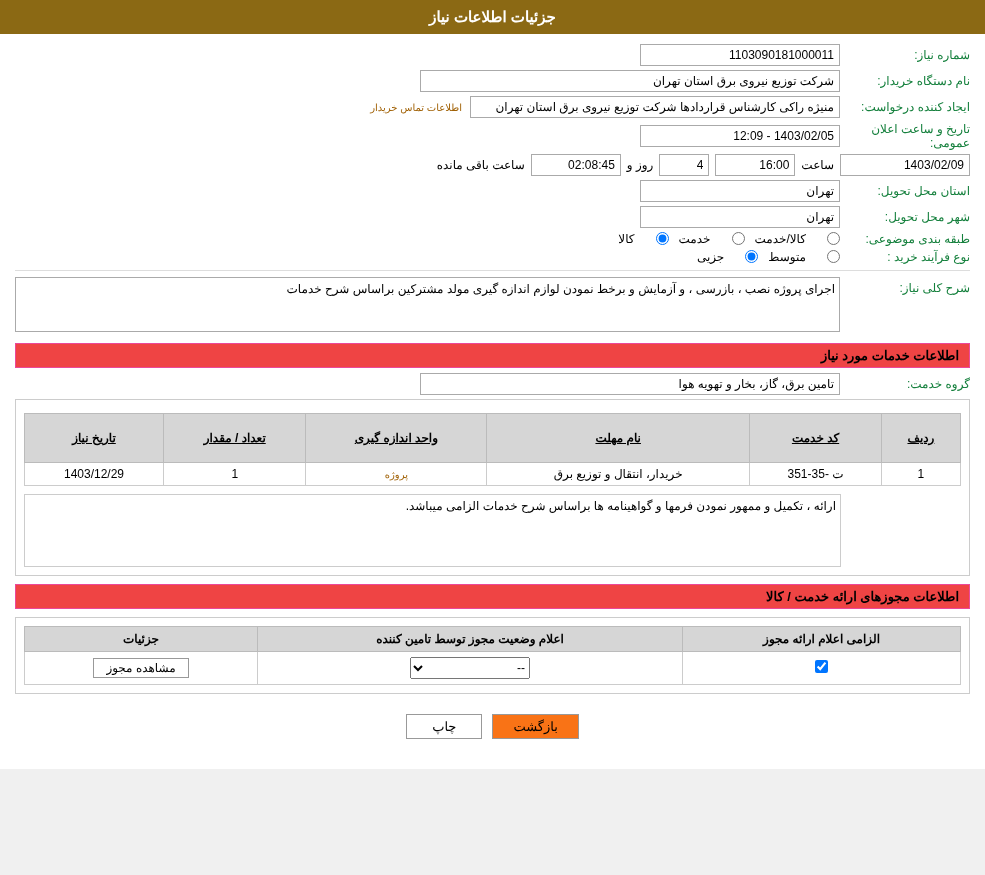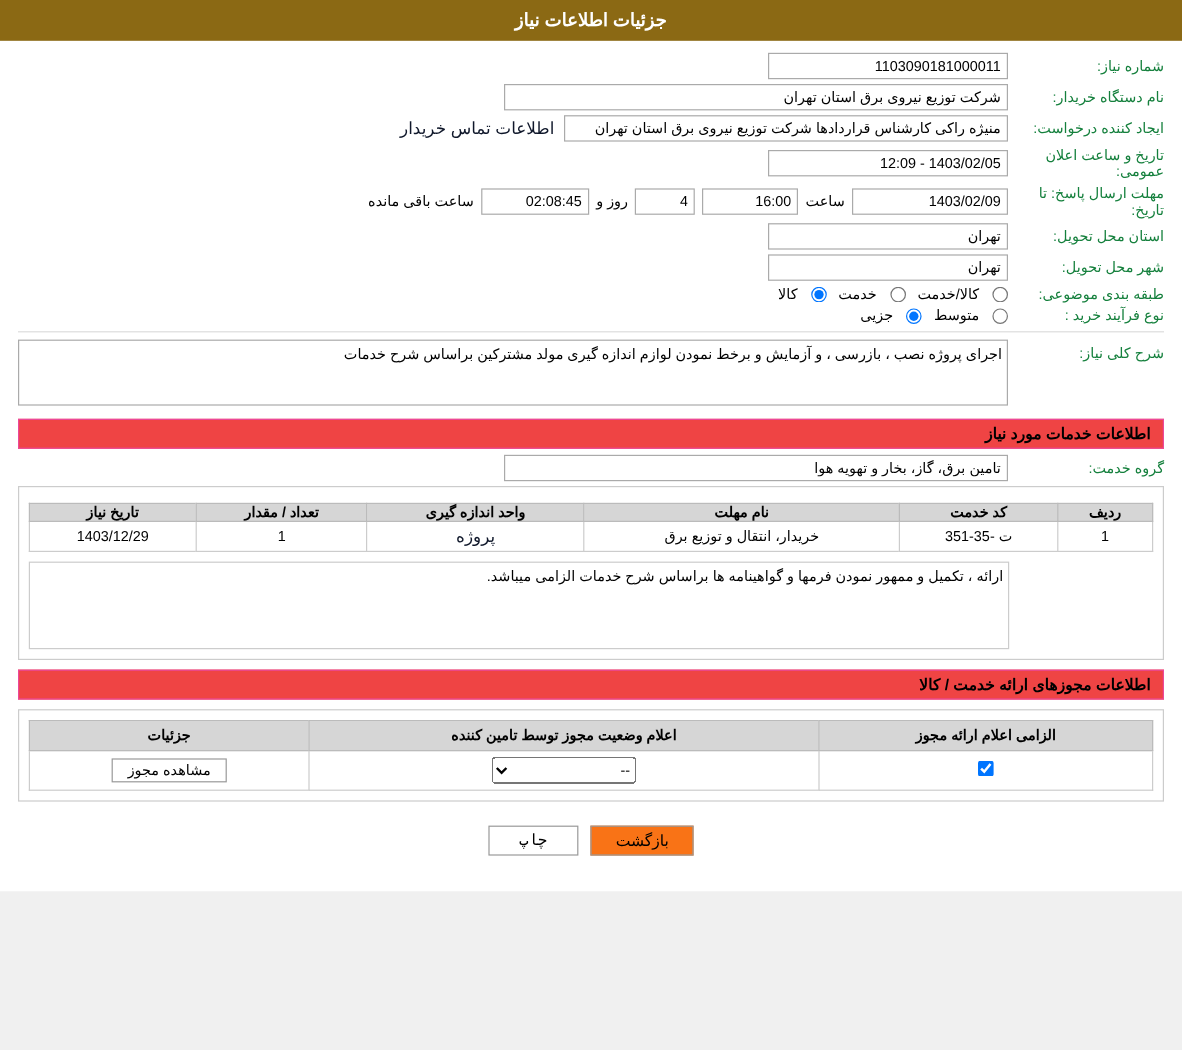--- a/index.html
+++ b/index.html
@@ -44,65 +44,66 @@
       direction: rtl;
       background: #fff;
     }
     .input-wide { width: 420px; }
     .input-medium { width: 200px; }
     .input-date { width: 130px; }
     .input-time { width: 80px; }
     .input-days { width: 50px; }
     .input-remain { width: 90px; }
     .blue-link {
-      color: #0f172a;
+      color: #a16207;
       text-decoration: none;
-      font-size: 14px;
+      font-size: 10px;
     }
     .row-flex {
       display: flex;
       align-items: center;
       gap: 6px;
       flex-wrap: nowrap;
     }
     .row-label {
       white-space: nowrap;
       font-size: 12px;
     }
     .radio-group {
       display: flex;
       gap: 10px;
       align-items: center;
     }
     .radio-item {
       display: flex;
-      align-items: flex-end;
-      gap: 11px;
+      align-items: flex-start;
+      gap: 21px;
     }
     .textarea-field {
       width: 100%;
       height: 55px;
       border: 1px solid #aaa;
       padding: 4px;
       font-size: 12px;
       font-family: Tahoma, Arial, sans-serif;
       direction: rtl;
       resize: none;
     }
     .data-table {
       width: 100%;
       border-collapse: collapse;
       margin: 5px 0;
     }
     .data-table th {
       background: #d6d6d6;
       border: 1px solid #bbb;
-      padding: 0 8px;
+      padding: 17px 8px;
       font-size: 12px;
       font-weight: bold;
+      text-decoration: underline;
     }
     .data-table td {
       border: 1px solid #ccc;
       padding: 4px 8px;
       text-align: center;
       font-size: 12px;
     }
     .services-section {
       border: 1px solid #ccc;
       padding: 8px;
@@ -173,21 +174,21 @@
       margin-top: 20px;
       display: flex;
       justify-content: center;
       gap: 10px;
     }
     .btn-print {
       background: #fff;
       border: 1px solid #999;
       padding: 4px 25px;
       font-size: 13px;
-      font-family: Liberation Mono, monospace;
+      font-family: Liberation Sans, sans-serif;
       cursor: pointer;
     }
     .btn-back {
       background: #f97316;
       border: 1px solid #999;
       padding: 4px 20px;
       font-size: 13px;
       font-family: Tahoma, Arial, sans-serif;
       cursor: pointer;
     }
@@ -241,21 +242,20 @@
     </div>
 
     <div class="info-row">
       <div class="lbl">تاریخ و ساعت اعلان عمومی:</div>
       <div class="val">
         <input type="text" class="input-field" style="width: 200px;" value="1403/02/05 - 12:09" readonly="">
       </div>
     </div>
 
     <div class="info-row">
-      <div class="lbl">مهلت ارسال پاسخ: تا تاریخ:</div>
       <div class="val">
         <div class="row-flex">
           <input type="text" class="input-field input-date" value="1403/02/09" readonly="" style="">
           <span class="row-label">ساعت</span>
           <input type="text" class="input-field input-time" value="16:00" readonly="" style="">
           <input type="text" class="input-field input-days" value="4" readonly="" style="">
           <span class="row-label">روز و</span>
           <input type="text" class="input-field input-remain" value="02:08:45" readonly="" style="">
           <span class="row-label">ساعت باقی مانده</span>
         </div>

